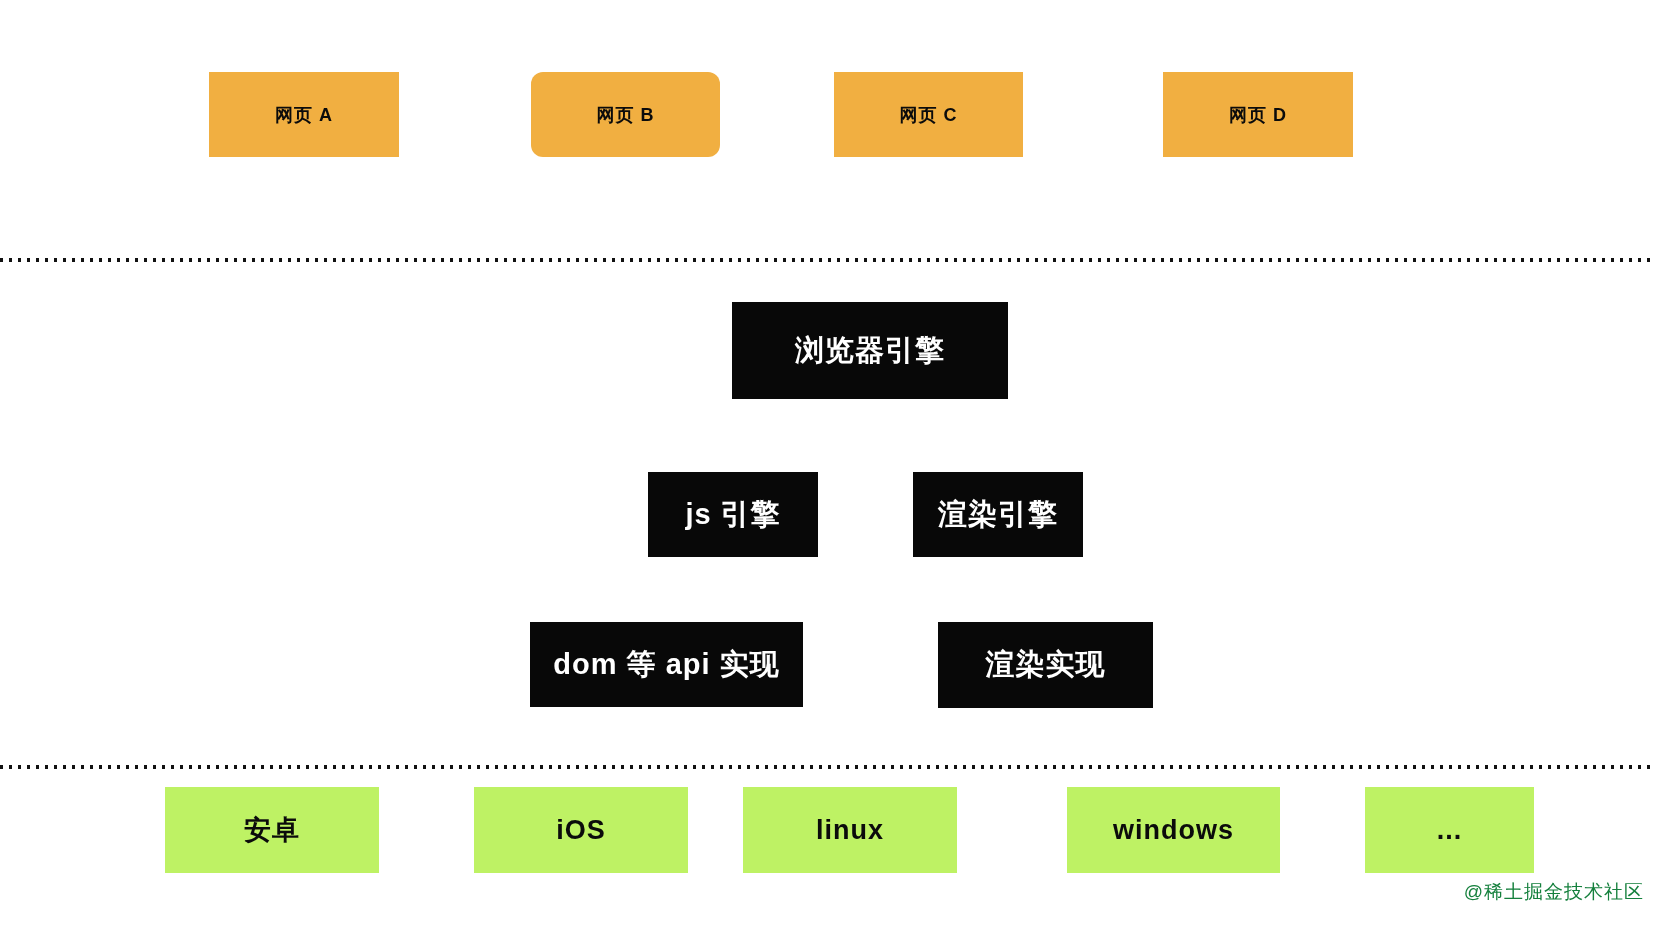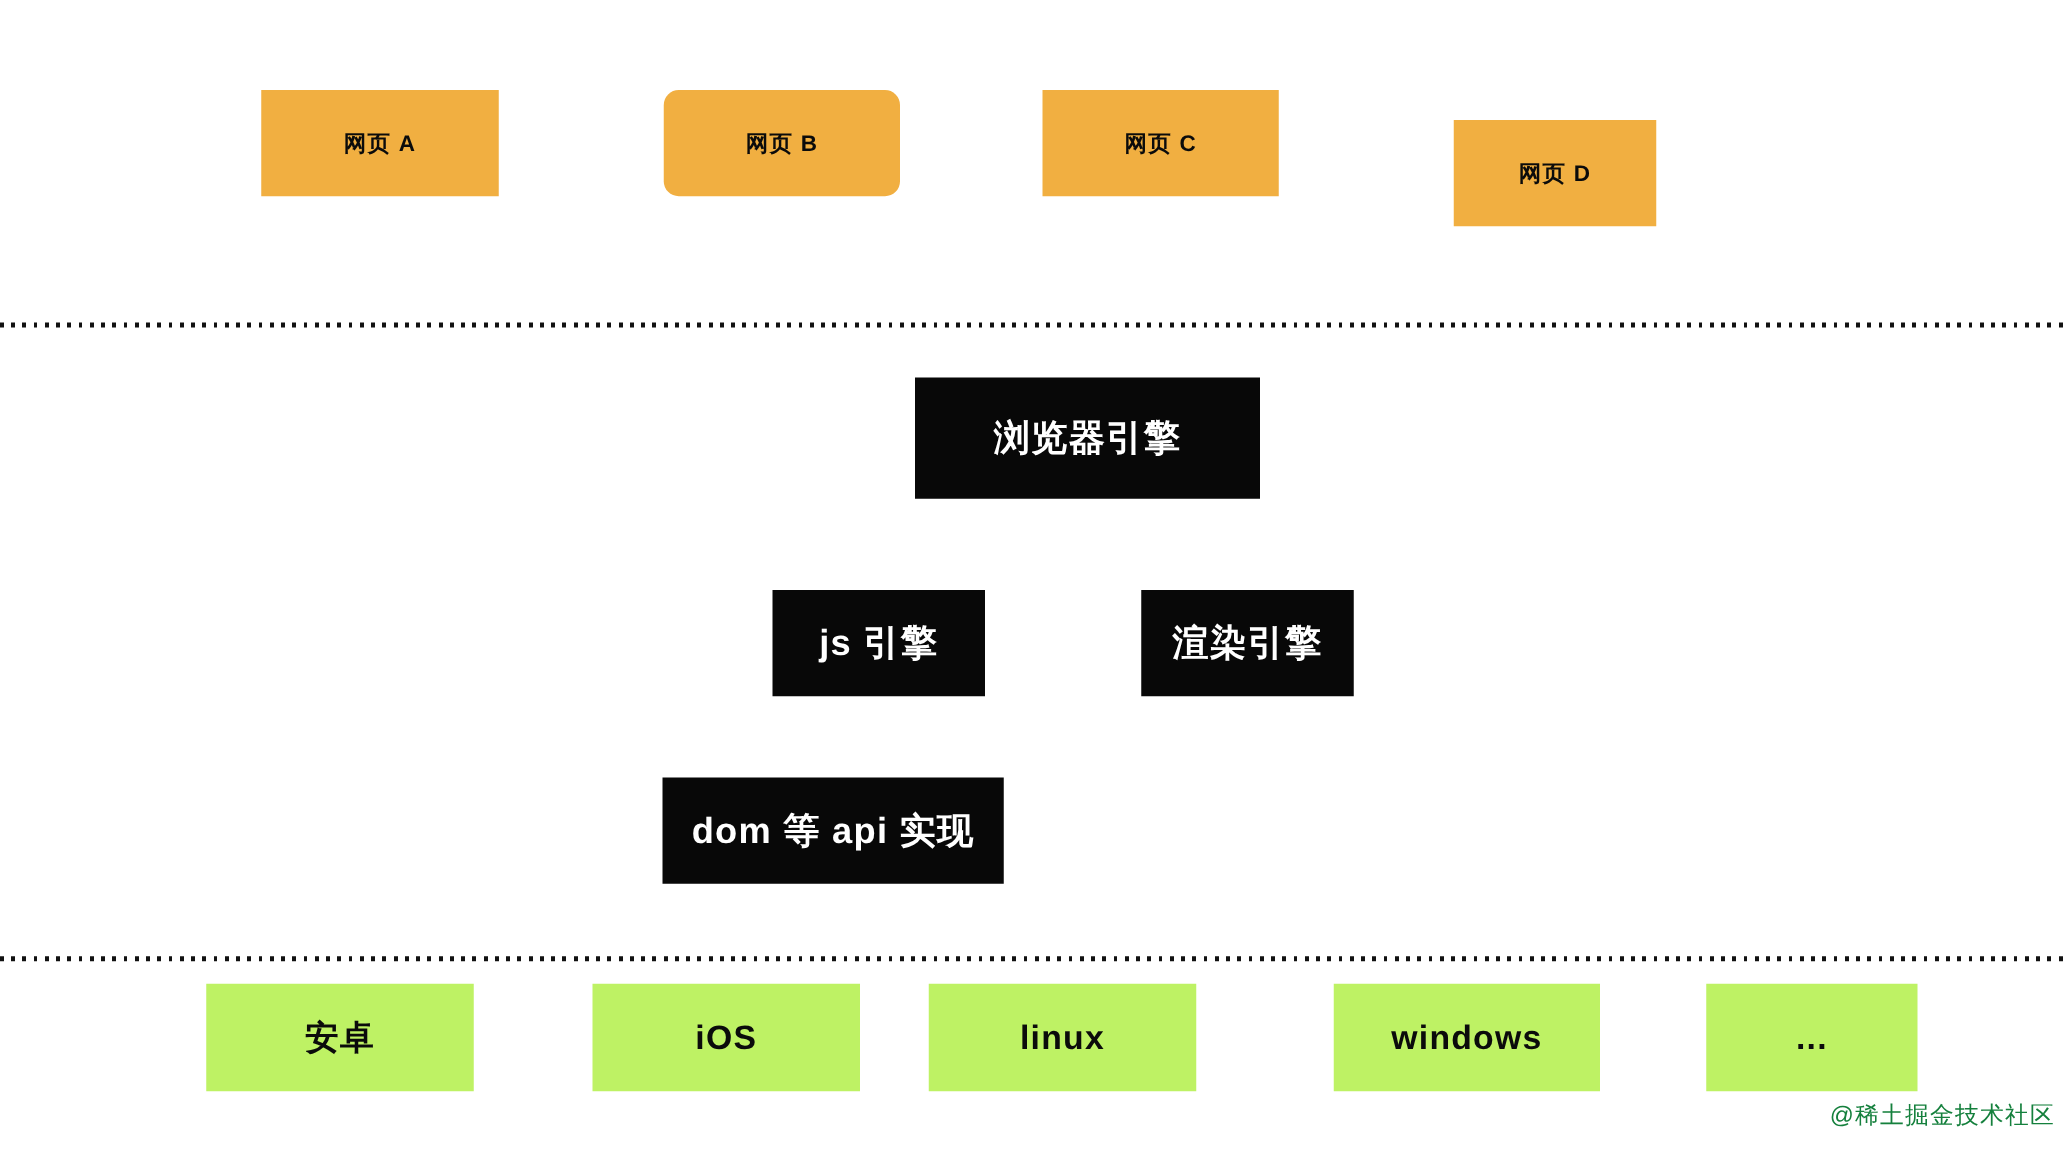--- a/index.html
+++ b/index.html
@@ -57,30 +57,31 @@
   }
 </style>
 </head>
 <body>
 
 <div class="canvas">
 
   <div class="box webpage-box" style="left:209px; top:72px; width:190px; height:85px;">网页 A</div>
   <div class="box webpage-box" style="left:531px; top:72px; width:189px; height:85px;border-radius:12px;">网页 B</div>
   <div class="box webpage-box" style="left:834px; top:72px; width:189px; height:85px;">网页 C</div>
-  <div class="box webpage-box" style="left:1163px; top:72px; width:162px; height:85px;margin-top:24px;">网页 D</div>
+  <div class="box webpage-box" style="left:1163px; top:72px; width:190px; height:85px;">网页 D</div>
 
   <div class="dotted-sep" style="top:258px;"></div>
 
   <div class="box engine-box" style="left:732px; top:302px; width:276px; height:97px;">浏览器引擎</div>
 
-  <div class="box engine-box" style="left:618px; top:472px; width:170px; height:85px;">js 引擎</div>
+  <div class="box engine-box" style="left:648px; top:472px; width:170px; height:85px;">js 引擎</div>
   <div class="box engine-box" style="left:913px; top:472px; width:170px; height:85px;">渲染引擎</div>
 
   <div class="box engine-box" style="left:530px; top:622px; width:273px; height:85px;">dom 等 api 实现</div>
+  <div class="box engine-box" style="left:938px; top:622px; width:215px; height:86px;">渲染实现</div>
 
   <div class="dotted-sep" style="top:765px;"></div>
 
   <div class="box platform-box" style="left:165px; top:787px; width:214px; height:86px;">安卓</div>
   <div class="box platform-box" style="left:446px; top:787px; width:214px; height:86px;margin-left:28px;">iOS</div>
   <div class="box platform-box" style="left:743px; top:787px; width:214px; height:86px;">linux</div>
   <div class="box platform-box" style="left:1067px; top:787px; width:213px; height:86px;">windows</div>
   <div class="box platform-box" style="left:1365px; top:787px; width:169px; height:86px;">...</div>
 
   <div class="watermark">@稀土掘金技术社区</div>

